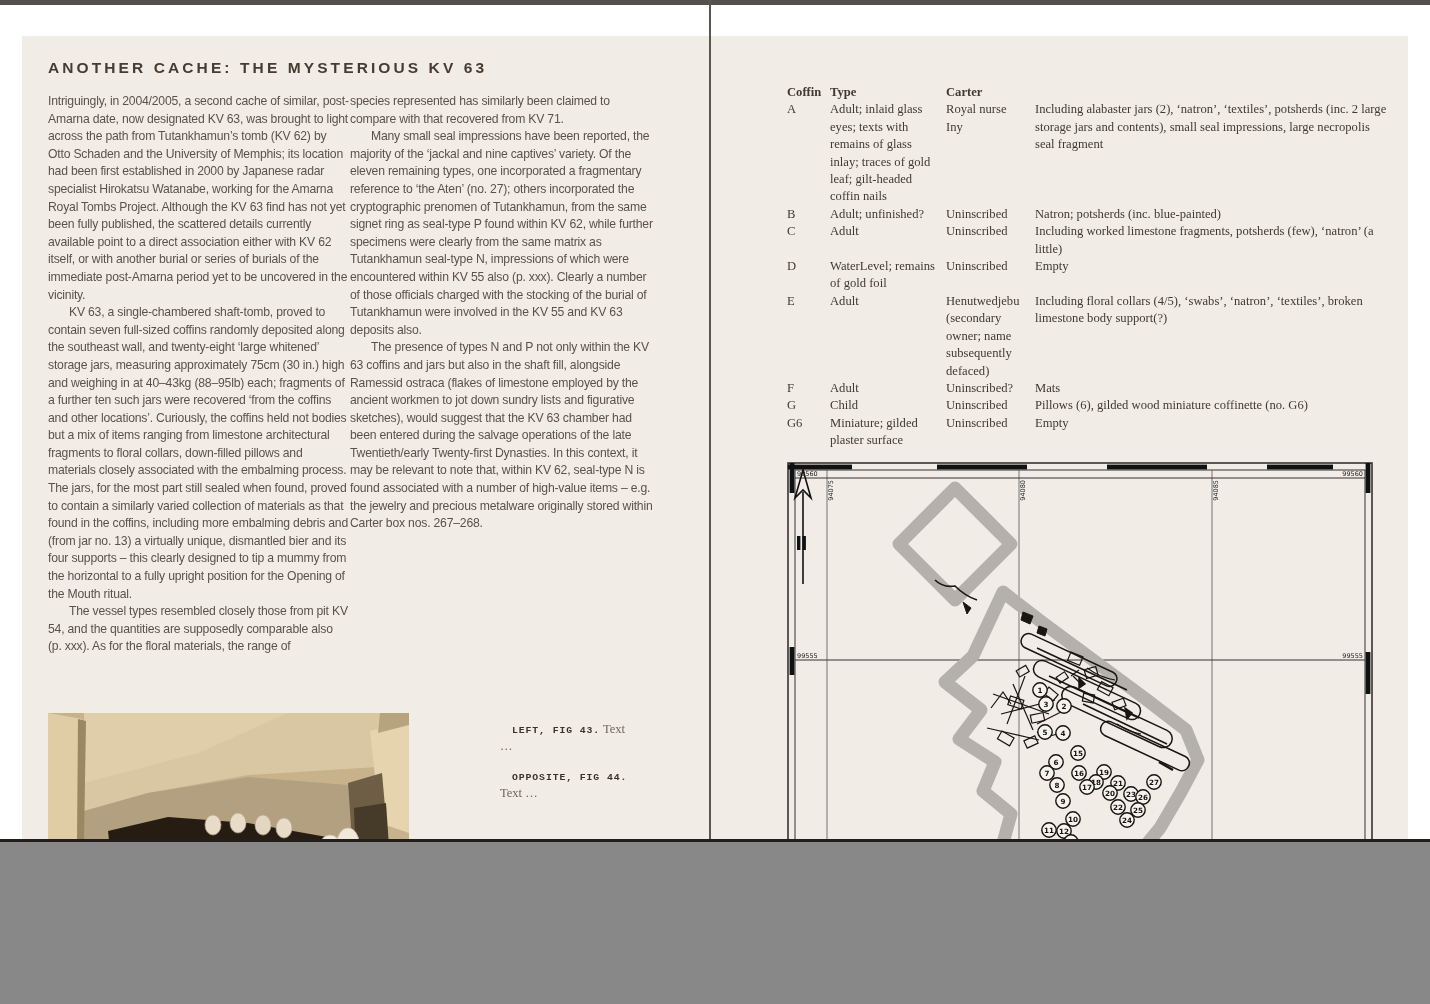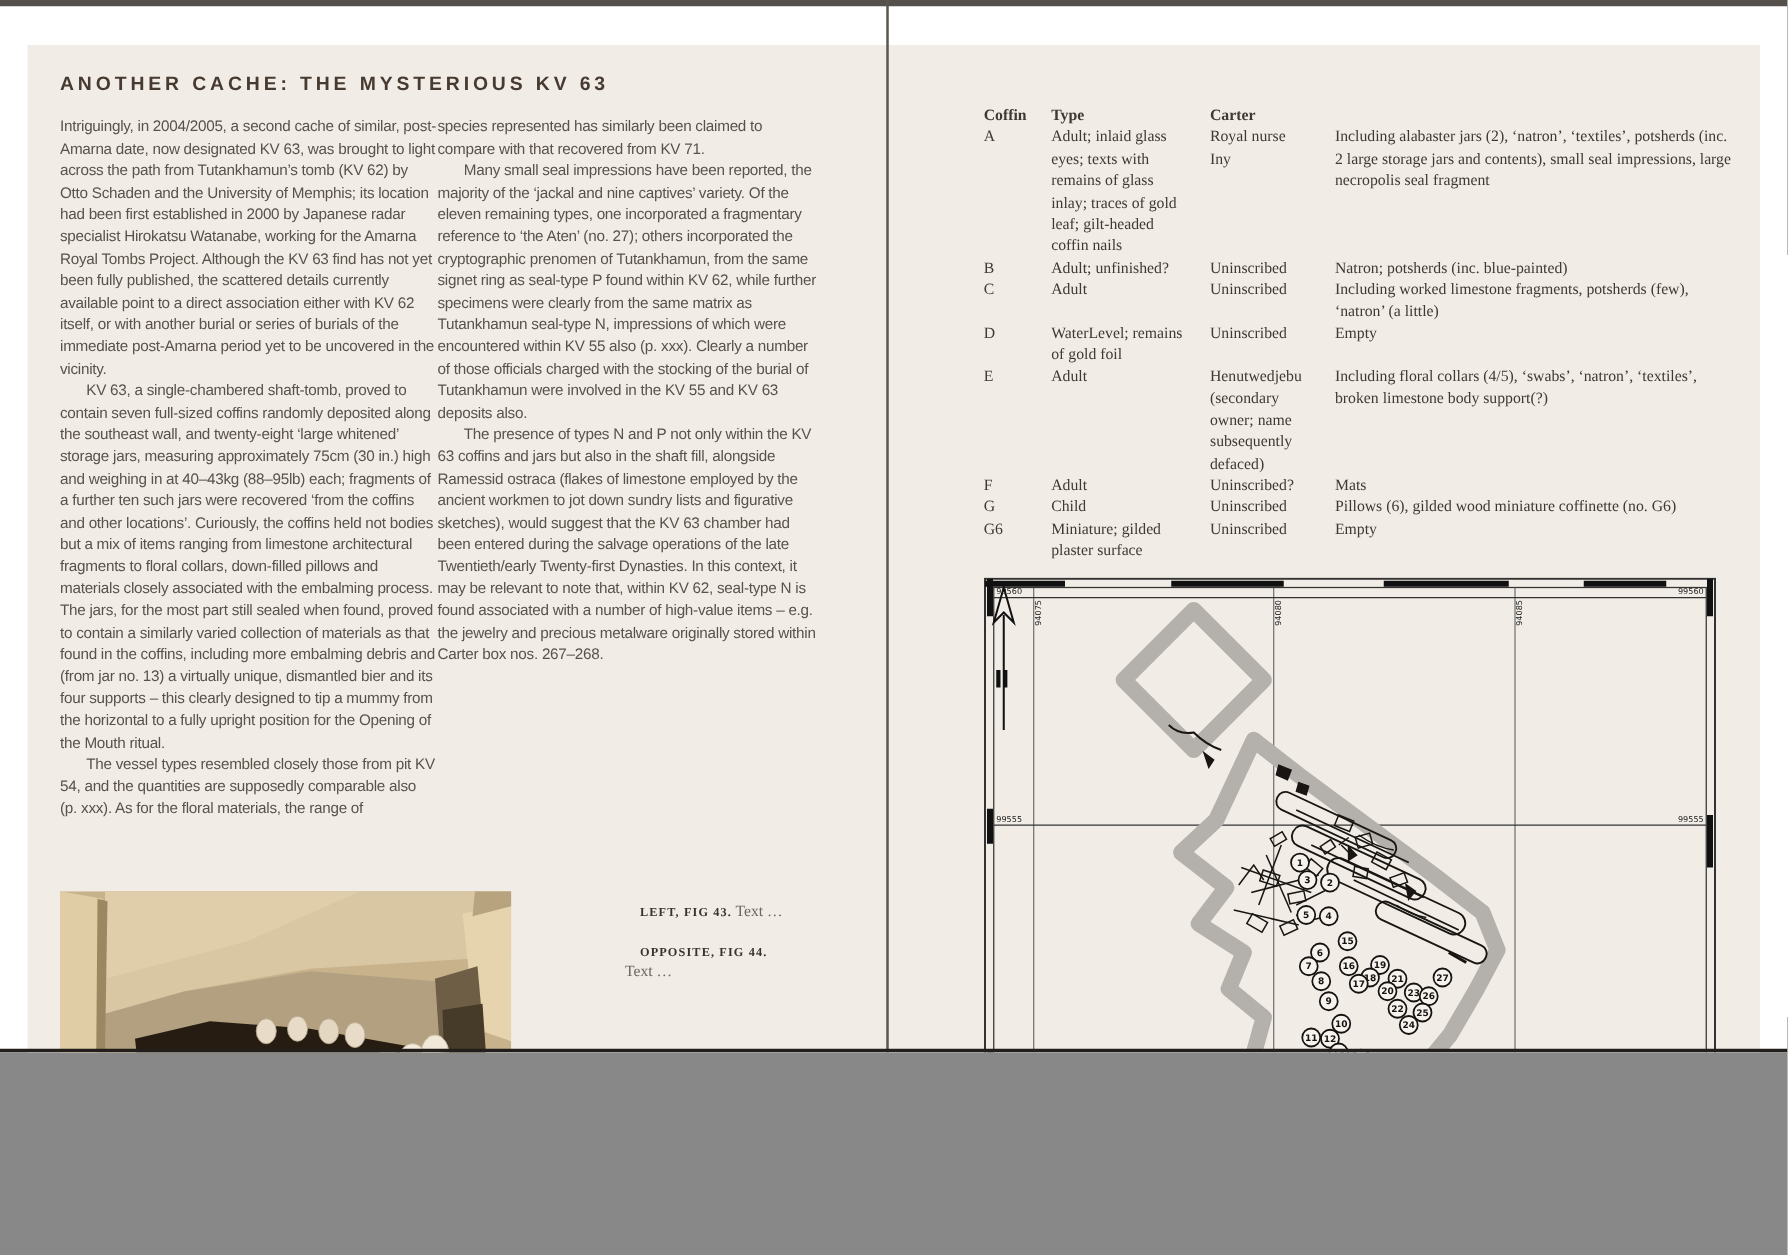--- a/index.html
+++ b/index.html
@@ -19,27 +19,27 @@
   .col2{left:350px;width:306px;}
   .col p{margin:0;}
   .col p.indent{text-indent:21px;}
 
   .photo{position:absolute;left:48px;top:713px;width:361px;height:249px;}
   .photo svg{display:block;}
 
   .caps{position:absolute;left:500px;top:722px;width:138px;}
   .cap{margin:0 0 15px 0;font-family:"Liberation Serif",serif;font-size:12.5px;
        line-height:15.5px;color:#6e6660;}
-  .cap b{font-family:Liberation Serif, serif;font-weight:bold;font-size:9.8px;
+  .cap b{font-family:Liberation Mono, monospace;font-weight:bold;font-size:9.8px;
          letter-spacing:0.9px;color:#3a332c;padding-left:12px;}
 
   
   .table{position:absolute;left:787px;top:84px;width:613px;
          font-family:"Liberation Serif",serif;font-size:12.6px;line-height:17.4px;color:#3f3932;}
-  .trow{display:grid;grid-template-columns:43px 116px 89px 1fr;gap:11px;}
+  .trow{display:grid;grid-template-columns:43px 116px 89px 1fr;}
   .trow>div{padding-right:10px;}
   .thead{font-weight:bold;}
 
   
   .map{position:absolute;left:787px;top:462px;width:586px;height:468px;}
   .map svg{display:block;}
   .maplabel{font-family:"DejaVu Sans",sans-serif;}
 </style>
 </head>
 <body>

